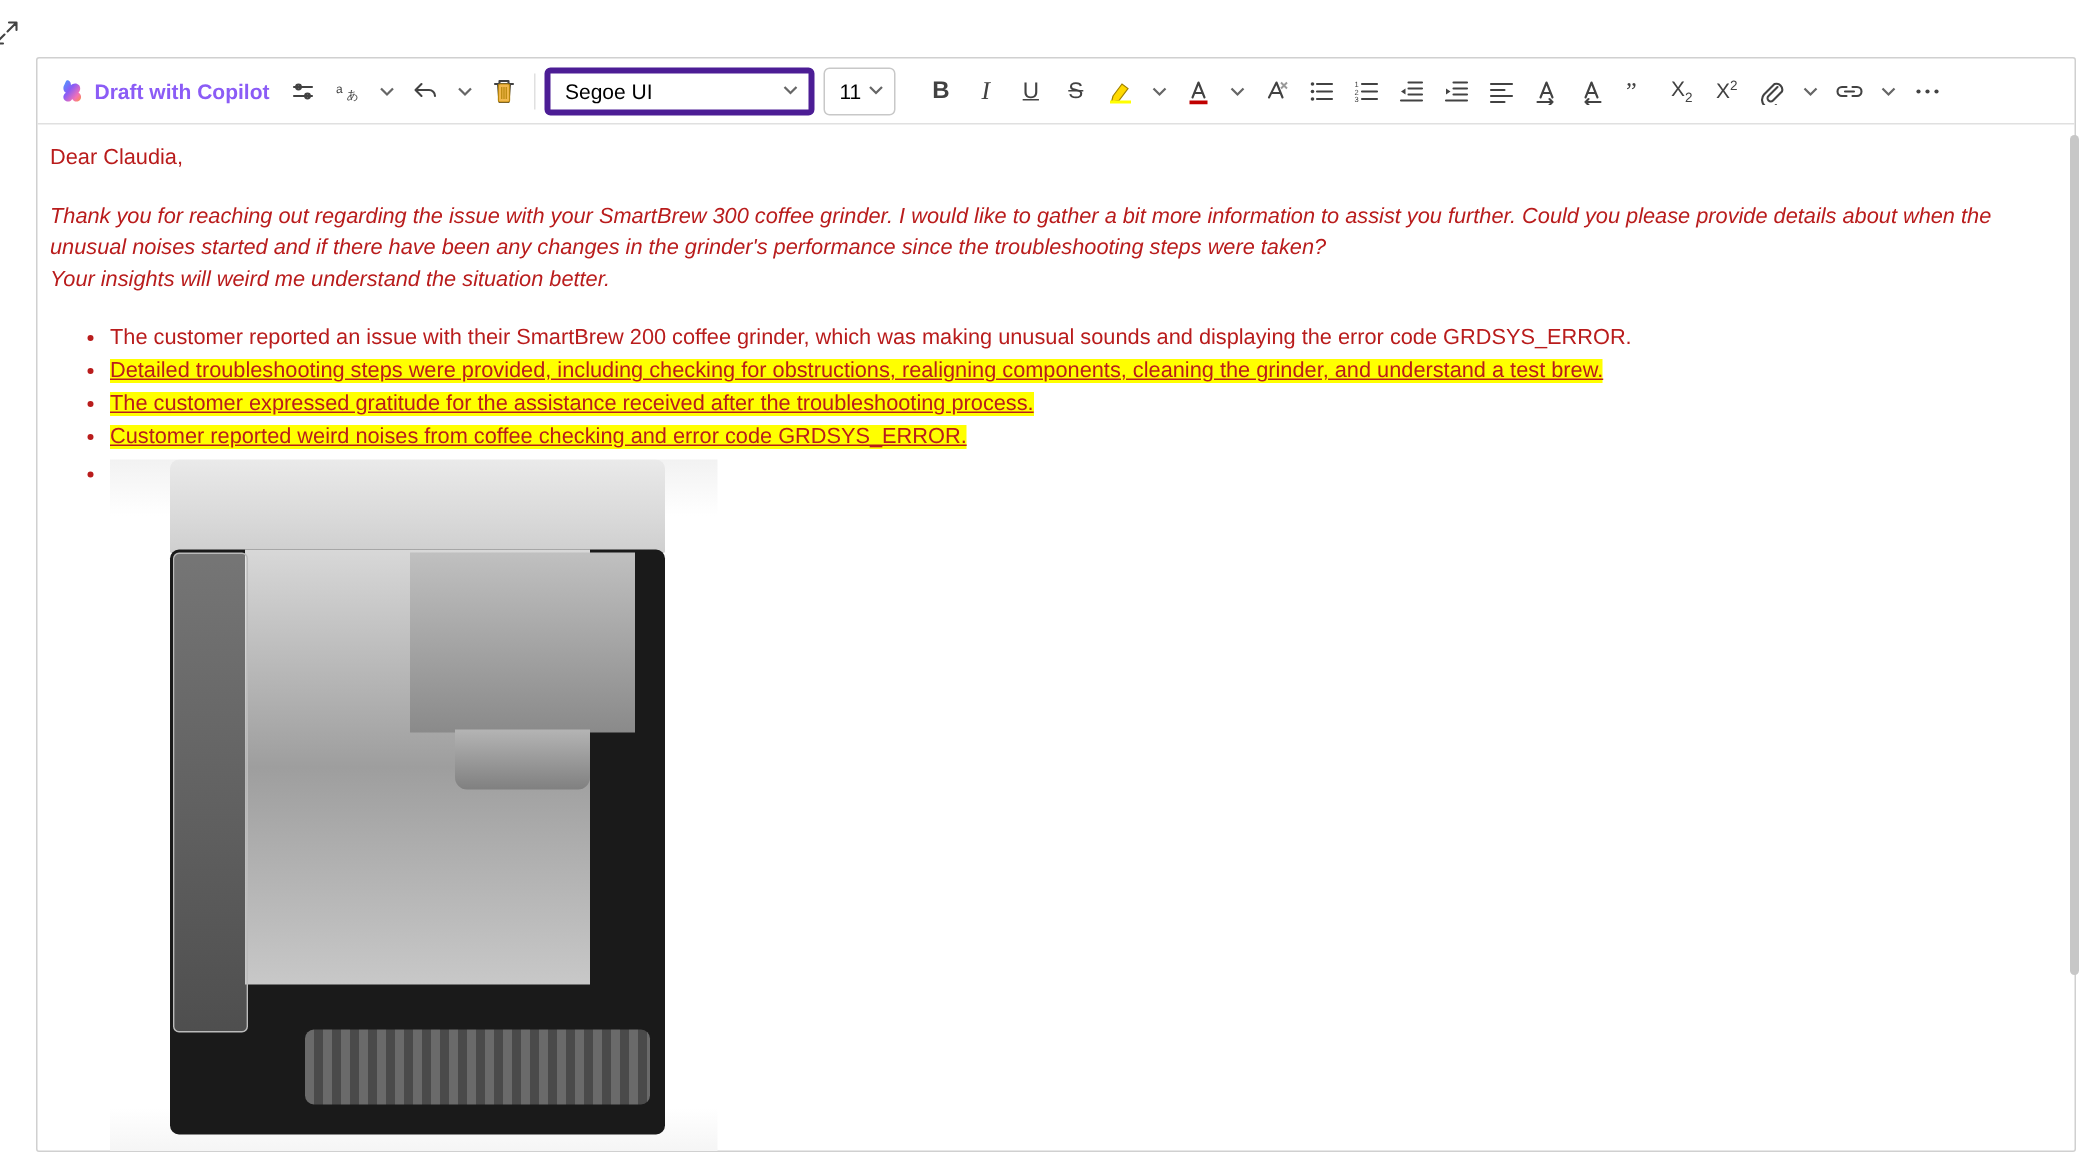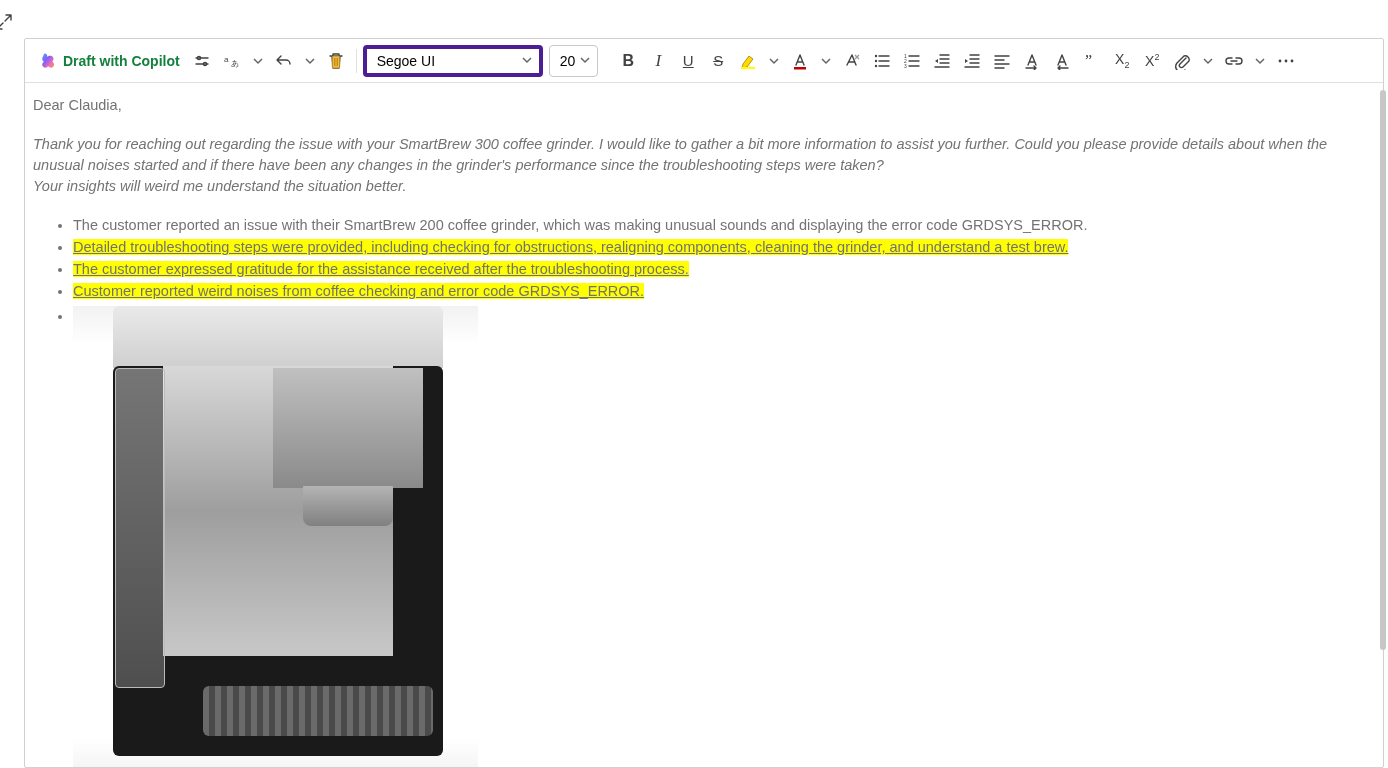--- a/index.html
+++ b/index.html
@@ -5,30 +5,30 @@
   * { box-sizing: border-box; margin: 0; padding: 0; }
   html, body { width: 1388px; height: 768px; font-family: "Segoe UI", sans-serif; background: #fff; overflow: hidden; }
 
   .topbar { height: 38px; position: relative; }
   .collapse-icon { position: absolute; top: 6px; right: 10px; width: 22px; height: 22px; display:flex; align-items:center; justify-content:center; color:#424242; cursor:pointer;}
   .editor-frame { position: absolute; left: 24px; top: 38px; right: 4px; bottom: 0; border: 1px solid #d0d0d0; border-radius: 2px; display:flex; flex-direction:column; background:#fff;}
   .toolbar { height: 44px; display:flex; align-items:center; padding: 0 8px; gap: 2px; border-bottom: 1px solid #e0e0e0;}
   .tbtn { height: 32px; min-width: 28px; padding: 0 4px; display:flex; align-items:center; justify-content:center; border-radius:4px; background:transparent; border:none; color:#424242; cursor:pointer; position:relative;}
   .tbtn svg { display:block; }
   .divider { width:1px; height:24px; background:#e0e0e0; margin: 0 4px; }
-  .copilot-label { font-weight:600; font-size:14px; color:#15803d; margin-left:4px;}
+  .copilot-label { font-weight:600; font-size:14px; color:#8b5cf6; margin-left:4px;}
   .copilot-logo { width:20px; height:20px; }
   .font-select { height:32px; border:4px solid #4c1d95; border-radius:4px; padding:0 26px 0 10px; font-size:14px; display:flex; align-items:center; min-width:180px; position:relative; background:#fff;}
   .size-select { height:32px; border:1px solid #c8c8c8; border-radius:4px; padding:0 22px 0 10px; font-size:14px; display:flex; align-items:center; min-width:48px; position:relative; background:#fff; margin-left:4px;}
   .sel-caret { position:absolute; right:6px; top:50%; transform:translateY(-50%);}
   .chev { width:12px; height:12px; }
   .chev path { stroke:#666; stroke-width:1.5; fill:none; }
   .group { display:flex; align-items:center; gap:2px;}
 
-  .content { flex:1; overflow-y:auto; padding: 12px 8px 8px 8px; font-size: 14.5px; color:#737373; line-height:1.45;}
+  .content { flex:1; overflow-y:auto; padding: 12px 8px 8px 8px; font-size: 14.5px; color:#b91c1c; line-height:1.45;}
   .content::-webkit-scrollbar { width:10px;}
   .content::-webkit-scrollbar-thumb { background:#c7c7c7; border-radius:5px;}
   .content::-webkit-scrollbar-track { background:transparent; }
   .greeting { margin-bottom: 18px;}
   .intro { font-style: italic; max-width: 1320px; margin-bottom:18px;}
   ul.bullets { list-style: disc; padding-left: 40px;}
   ul.bullets li { margin: 1px 0; }
   .hl { background: #ffff00; text-decoration: underline; }
 
   
@@ -120,21 +120,21 @@
 
     <div class="divider"></div>
 
     <div class="font-select">
       <span>Segoe UI</span>
       <span class="sel-caret"><svg class="chev" viewBox="0 0 12 12">
             <path d="M2 4l4 4 4-4"></path>
           </svg></span>
     </div>
     <div class="size-select">
-      <span>20</span>
+      <span>11</span>
       <span class="sel-caret"><svg class="chev" viewBox="0 0 12 12">
             <path d="M2 4l4 4 4-4"></path>
           </svg></span>
     </div>
 
     <div style="width:12px"></div>
 
     <div class="tbtn">
         <span style="font-weight:800;font-size:16px;">B</span>
       </div>

